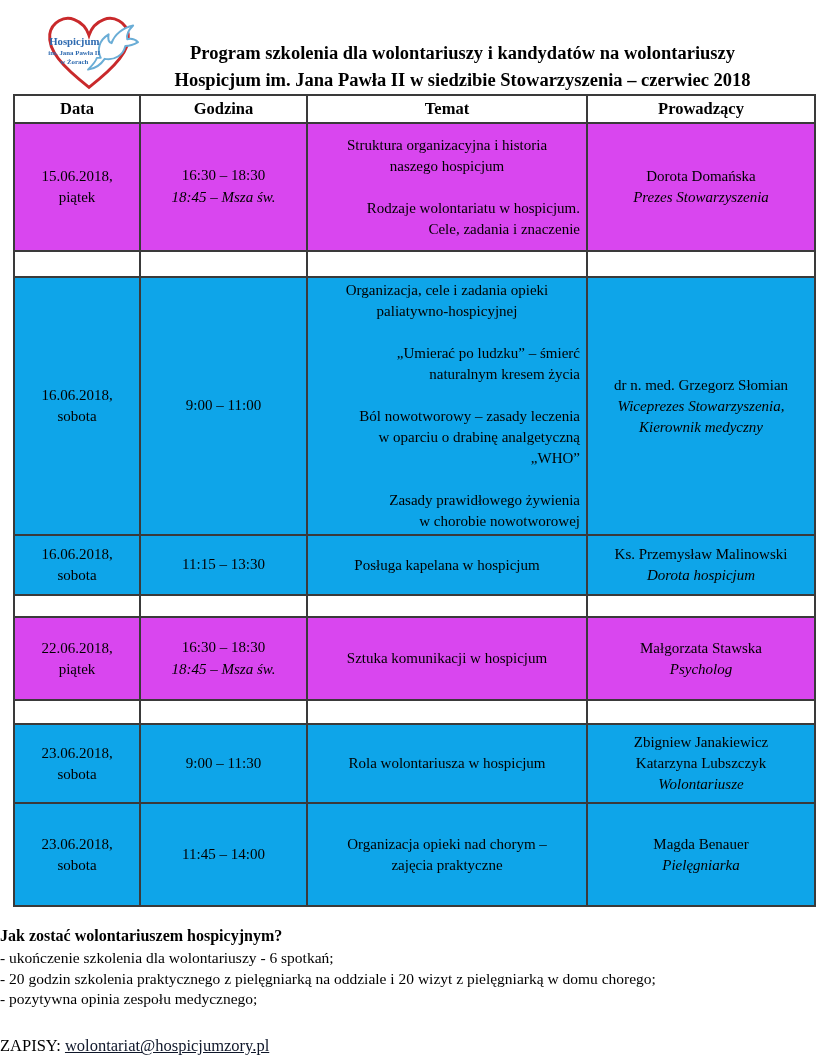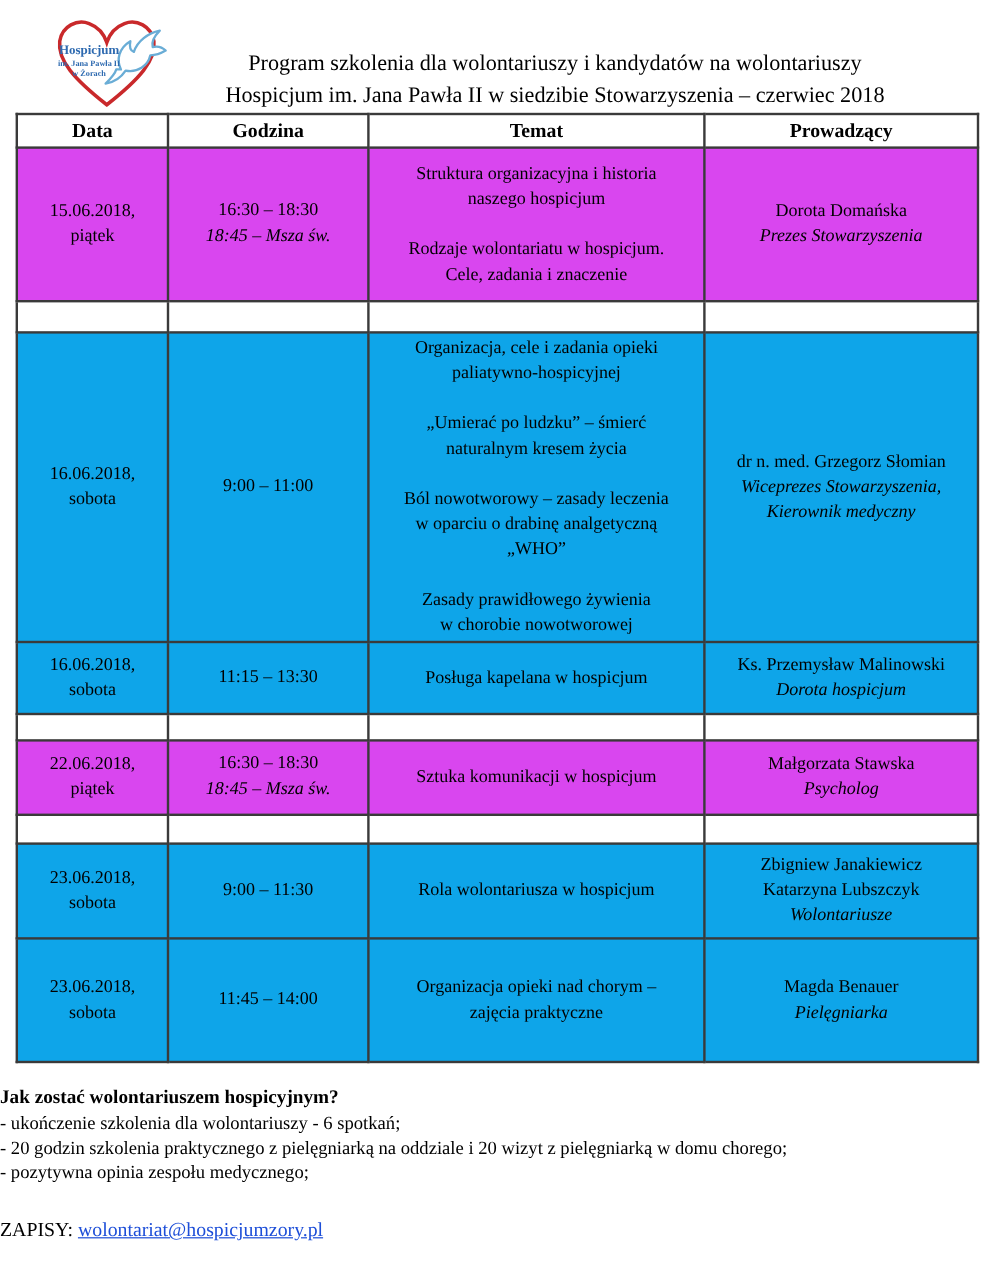--- a/index.html
+++ b/index.html
@@ -8,21 +8,21 @@
     width: 825px; height: 1061px;
     font-family: "Liberation Serif", "DejaVu Serif", serif;
     color: #000;
     overflow: hidden;
   }
 
   
   .page-header { display: flex; align-items: flex-end; padding: 4px 40px 0 38px; height: 94px; }
   .logo { width: 102px; height: 86px; flex: 0 0 auto; }
   .title-wrap { flex: 1 1 auto; text-align: center; padding-top: 14px; }
-  .title-line { font-weight: normal; font-size: 18.5px; line-height: 1.45; }
+  .title-line { font-weight: bold; font-size: 18.5px; line-height: 1.45; }
 
   
   table.schedule {
     border-collapse: collapse; table-layout: fixed;
     margin-left: 13px; width: 801px;
   }
   .schedule col.c1 { width: 126px; }
   .schedule col.c2 { width: 167px; }
   .schedule col.c3 { width: 280px; }
   .schedule col.c4 { width: 228px; }
@@ -35,37 +35,37 @@
   .schedule th { font-size: 16.5px; font-weight: bold; background: #ffffff; height: 28px; }
   tr.gray  td { background: #d946ef; }
   tr.peach td { background: #0ea5e9; }
   tr.spacer td { background: #ffffff; }
   tr.h-hdr { height: 16px; margin-top: 48px; }
   tr.h-r1 { height: 128px; }
   tr.h-sp1 { height: 26px; }
   tr.h-r2 { height: 256px; }
   tr.h-r3 { height: 60px; }
   tr.h-sp2 { height: 22px; }
-  tr.h-r4 { height: 62px; }
+  tr.h-r4 { height: 83px; }
   tr.h-sp3 { height: 24px; }
   tr.h-r5 { height: 79px; }
   tr.h-r6 { height: 103px; }
 
   .date { font-weight: normal; line-height: 1.4; }
   .it { font-style: italic; }
   .pre-line { white-space: pre-line; line-height: 1.4; }
   .topic { white-space: pre-line; line-height: 1.4; }
-  .topic + .topic { margin-top: 21px; }
+  .topic + .topic { margin-top: 21px; text-align: right; }
   .time-line { line-height: 1.45; }
 
   
   .page-footer { margin-top: 18px; font-size: 15.5px; line-height: 1.32; }
   .footer-heading { font-weight: bold; font-size: 16px; margin-bottom: 2px; }
   .signup-line { margin-top: 26px; font-size: 16.5px; }
-  a.email-link { color: #1d4ed8; text-decoration: underline; }
+  a.email-link { color: #0f172a; text-decoration: underline; }
 
   
   .logo svg { width: 100%; height: 100%; }
 </style>
 </head>
 <body>
 
 <div class="page-header">
   <div class="logo">
     <svg viewBox="0 0 104 86">

